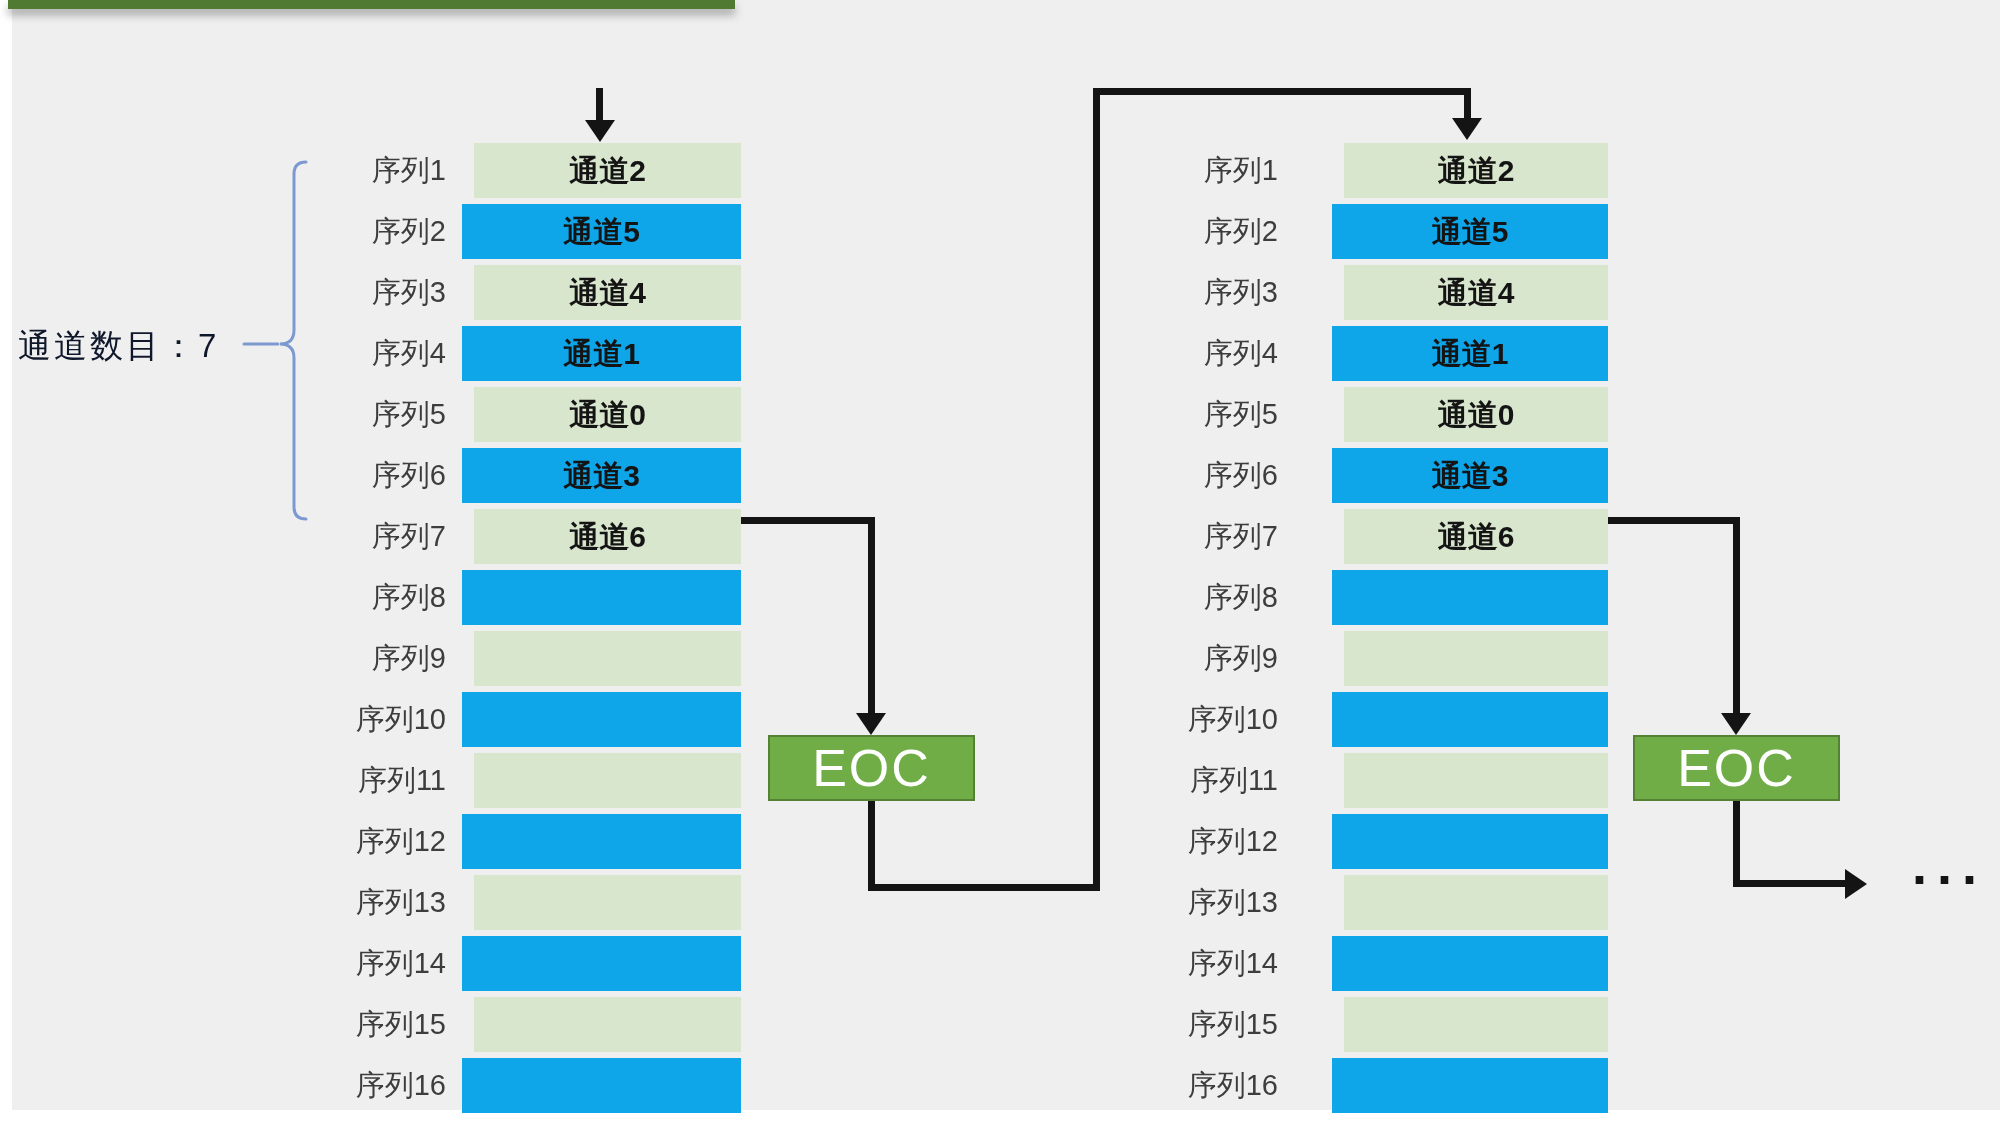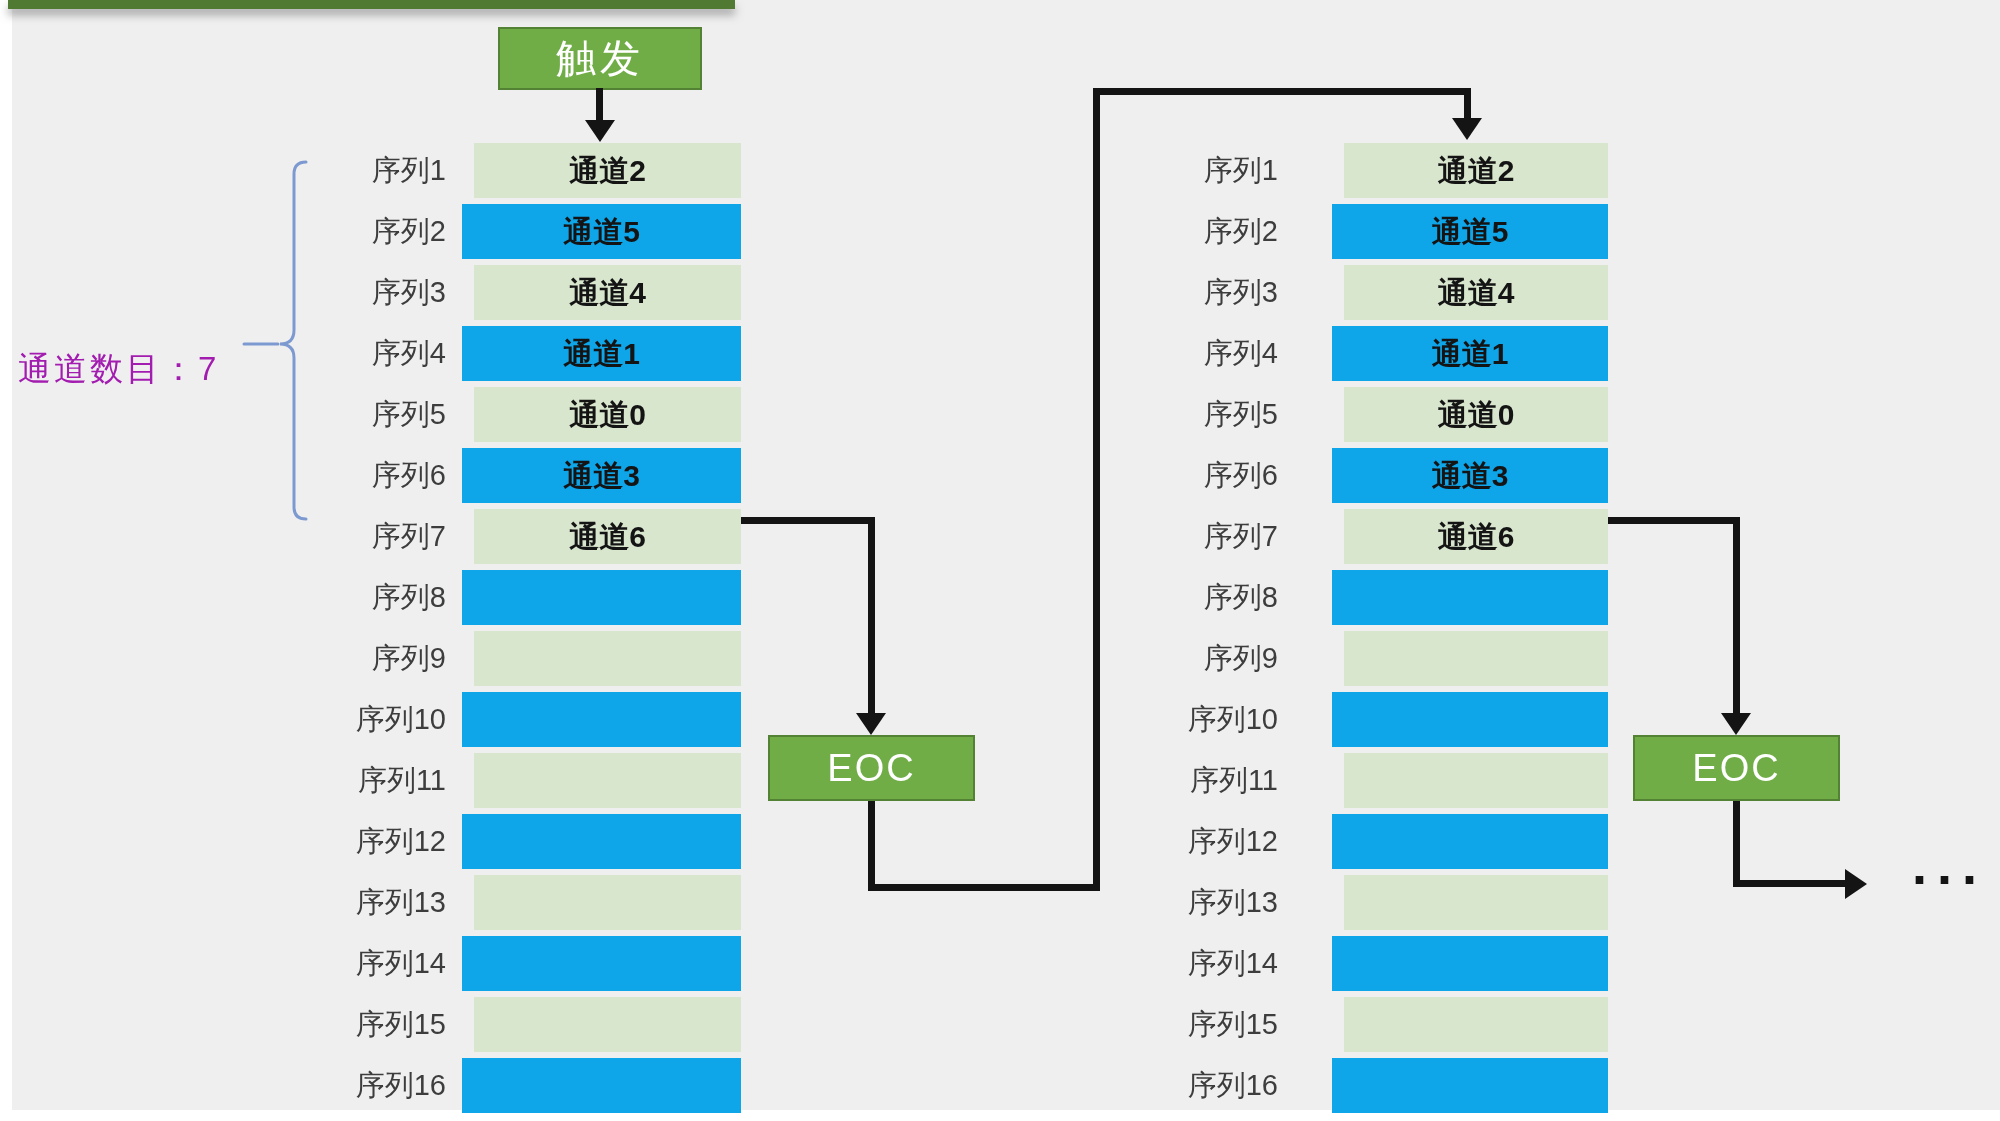--- a/index.html
+++ b/index.html
@@ -4,54 +4,51 @@
 <style>
   html,body{margin:0;padding:0;background:#ffffff;}
   .canvas{position:relative;width:2000px;height:1121px;background:#ffffff;
           font-family:"Liberation Sans",sans-serif;overflow:hidden;}
   .panel{position:absolute;left:12px;top:0;width:1988px;height:1110px;background:#efeff0;}
   .top-bar{position:absolute;left:8px;top:0;width:727px;height:9px;background:#507a32;
            box-shadow:0 6px 8px rgba(110,110,110,.55);}
   .box{position:absolute;display:flex;align-items:center;justify-content:center;
        background:#70ad47;border:2px solid #548235;color:#ffffff;box-sizing:border-box;}
   .trigger{left:498px;top:27px;width:204px;height:63px;font-size:40px;letter-spacing:4px;}
-  .eoc{width:207px;height:66px;font-size:38px;letter-spacing:2px;}
+  .eoc{width:207px;height:66px;font-size:52px;letter-spacing:2px;}
   .eoc1{left:768px;top:735px;}
   .eoc2{left:1633px;top:735px;}
   .ln{position:absolute;background:#141414;}
   .ah{position:absolute;width:0;height:0;}
   .ah.down{border-left:15px solid transparent;border-right:15px solid transparent;
            border-top:22px solid #141414;}
   .ah.right{border-top:15px solid transparent;border-bottom:15px solid transparent;
             border-left:22px solid #141414;}
   .col{position:absolute;top:143px;display:flex;flex-direction:column;gap:6px;}
   .labels-1{left:320px;width:126px;}
   .labels-2{left:1136px;width:142px;}
   .cells-1{left:462px;width:279px;}
   .cells-2{left:1332px;width:276px;}
   .seq-label{height:55px;line-height:55px;text-align:right;font-size:29px;color:#3d3d3d;}
   .cell{height:55px;line-height:55px;text-align:center;font-size:30px;font-weight:bold;color:#141414;}
   .cell.odd{background:#d8e6cd;margin-left:12px;}
   .cell.even{background:#0ea5e9;}
-  .count-label{position:absolute;left:18px;top:324px;font-size:33px;color:#a21caf;letter-spacing:3px;margin-top:23px;}
+  .count-label{position:absolute;left:18px;top:324px;font-size:33px;color:#0f172a;letter-spacing:3px;}
   .brace{position:absolute;left:240px;top:150px;}
   .dots{position:absolute;left:1912px;top:834px;font-size:54px;font-weight:bold;color:#141414;
         letter-spacing:10px;}
 </style>
 </head>
 <body>
 
 <div class="canvas">
 
   <div class="panel"></div>
   <div class="top-bar"></div>
 
-  <div class="box trigger">
-    <span>触发</span>
-  </div>
   <div class="ln" style="left:596px;top:88px;width:7px;height:34px;"></div>
   <div class="ah down" style="left:585px;top:120px;"></div>
 
   <div class="count-label">通道数目：7</div>
   <svg class="brace" width="70" height="385" viewBox="0 0 70 385">
     <path d="M66 12 Q54 12 54 24 L54 180 Q54 194 40 194 Q54 194 54 208 L54 357 Q54 369 66 369" fill="none" stroke="#7d9ad0" stroke-width="3" stroke-linecap="round"></path>
     <path d="M4 194 L38 194" fill="none" stroke="#7d9ad0" stroke-width="3" stroke-linecap="round"></path>
   </svg>
 
   <div class="col labels-1">

